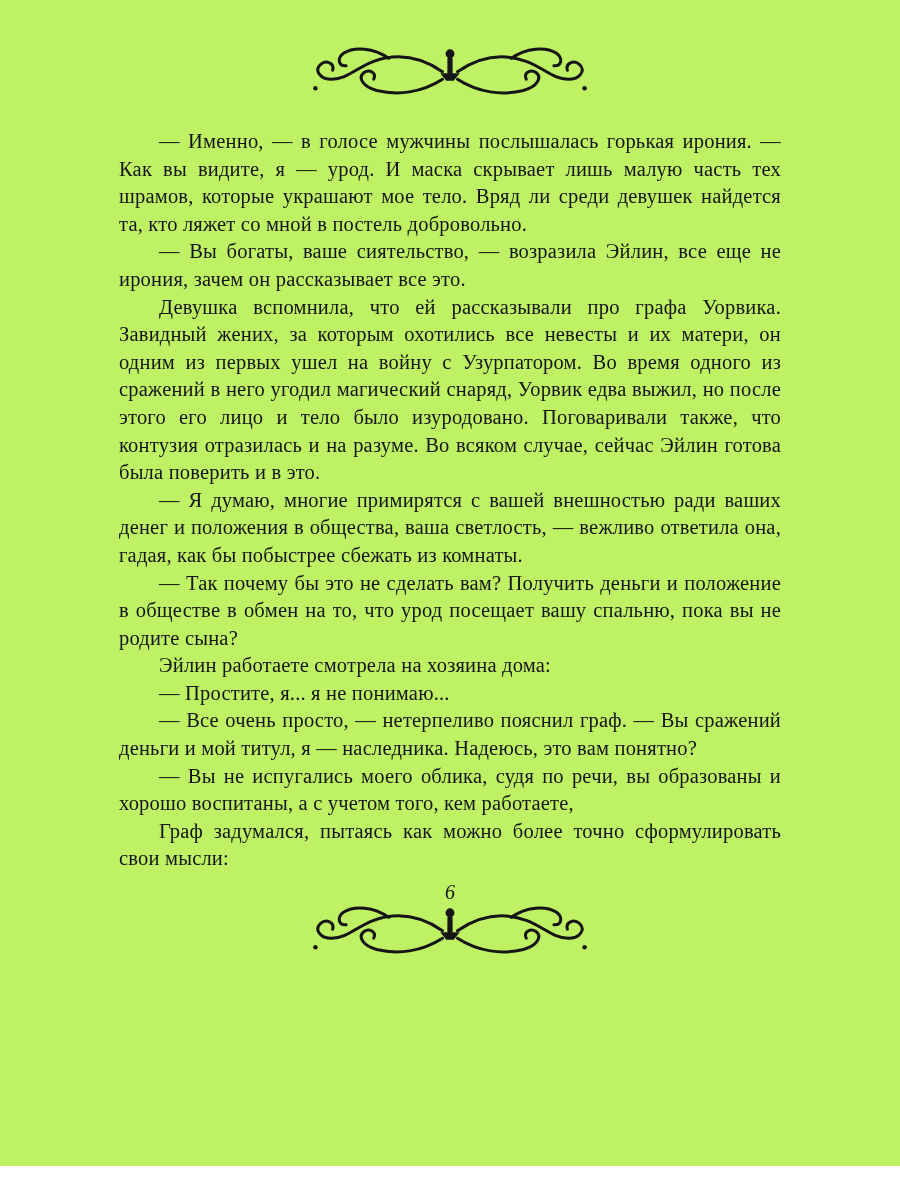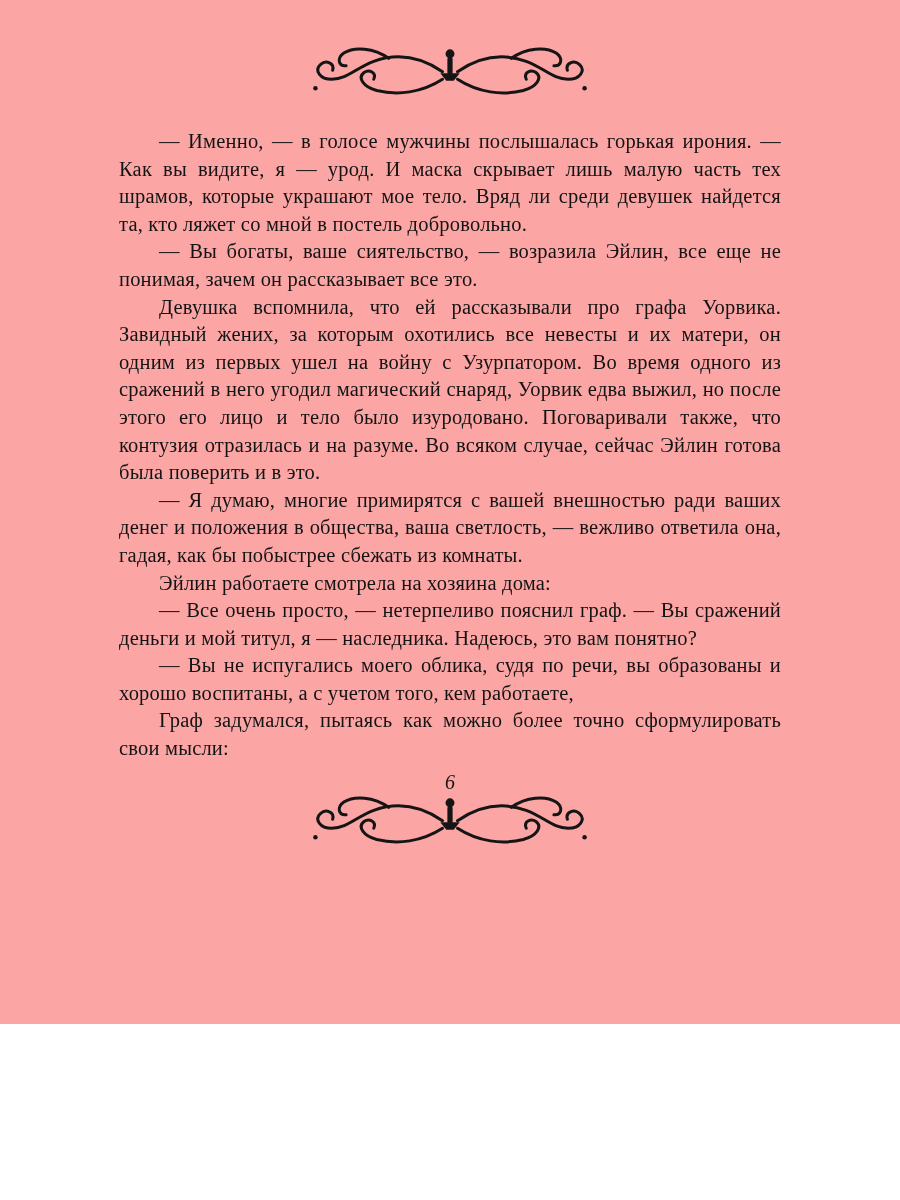--- a/index.html
+++ b/index.html
@@ -3,23 +3,23 @@
 <meta charset="utf-8">
 <style>
   html, body {
     margin: 0;
     padding: 0;
     background: #ffffff;
   }
   .page {
     position: relative;
     width: 900px;
-    height: 1024px;
+    height: 1166px;
     margin: 0 auto;
-    background: #fca5a5;
+    background: #bef264;
     color: #141414;
     font-family: "Liberation Serif", "DejaVu Serif", serif;
     overflow: hidden;
   }
   .ornament {
     text-align: center;
     line-height: 0;
   }
   .ornament.top { padding-top: 46px; }
   .ornament.bottom { padding-top: 2px; }
@@ -62,24 +62,26 @@
         <rect x="206.5" y="15" width="7" height="22" rx="2"></rect>
         <path d="M197 36 L223 36 L215 46 L205 46 Z"></path>
         <circle cx="30" cy="56" r="3"></circle>
         <circle cx="390" cy="56" r="3"></circle>
       </g>
     </svg>
   </div>
 
   <div class="text-block">
     <p>— Именно, — в голосе мужчины послышалась горькая ирония. — Как вы видите, я — урод. И маска скрывает лишь малую часть тех шрамов, которые украшают мое тело. Вряд ли среди девушек найдется та, кто ляжет со мной в постель добровольно.</p>
-    <p>— Вы богаты, ваше сиятельство, — возразила Эйлин, все еще не понимая, зачем он рассказывает все это.</p>
+    <p>— Вы богаты, ваше сиятельство, — возразила Эйлин, все еще не ирония, зачем он рассказывает все это.</p>
     <p>Девушка вспомнила, что ей рассказывали про графа Уорвика. Завидный жених, за которым охотились все невесты и их матери, он одним из первых ушел на войну с Узурпатором. Во время одного из сражений в него угодил магический снаряд, Уорвик едва выжил, но после этого его лицо и тело было изуродовано. Поговаривали также, что контузия отразилась и на разуме. Во всяком случае, сейчас Эйлин готова была поверить и в это.</p>
     <p>— Я думаю, многие примирятся с вашей внешностью ради ваших денег и положения в общества, ваша светлость, — вежливо ответила она, гадая, как бы побыстрее сбежать из комнаты.</p>
+    <p>— Так почему бы это не сделать вам? Получить деньги и положение в обществе в обмен на то, что урод посещает вашу спальню, пока вы не родите сына?</p>
     <p>Эйлин работаете смотрела на хозяина дома:</p>
+    <p>— Простите, я... я не понимаю...</p>
     <p>— Все очень просто, — нетерпеливо пояснил граф. — Вы сражений деньги и мой титул, я — наследника. Надеюсь, это вам понятно?</p>
     <p>— Вы не испугались моего облика, судя по речи, вы образованы и хорошо воспитаны, а с учетом того, кем работаете,</p>
     <p>Граф задумался, пытаясь как можно более точно сформулировать свои мысли:</p>
   </div>
 
   <div class="page-number">6</div>
 
   <div class="ornament bottom">
     <svg width="314" height="62" viewBox="0 0 420 82" xmlns="http://www.w3.org/2000/svg" aria-hidden="true">
       <g id="fl-bottom" fill="none" stroke="#151515" stroke-width="4" stroke-linecap="round">

